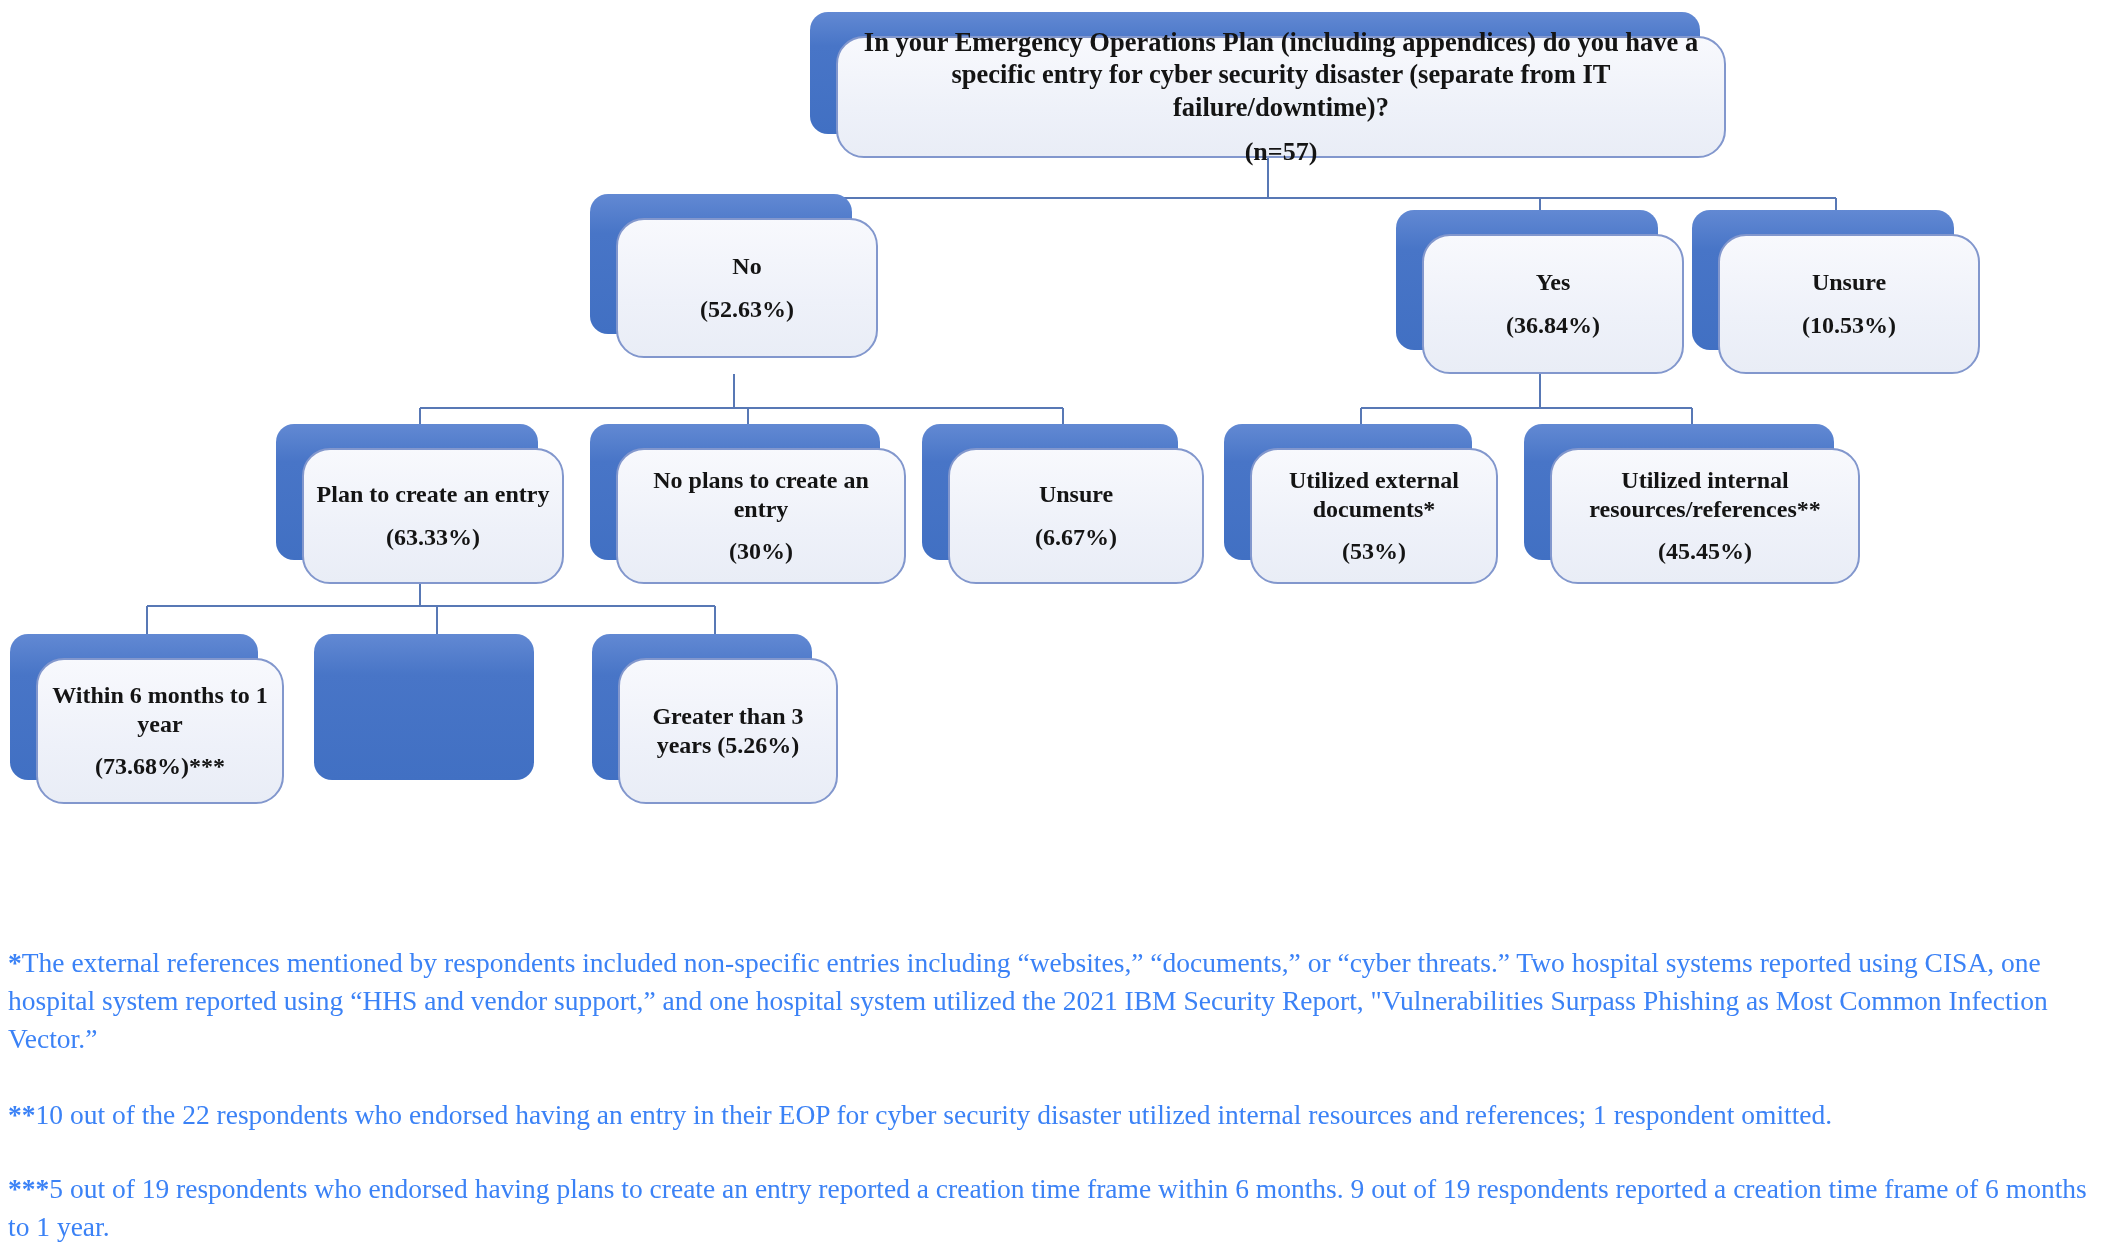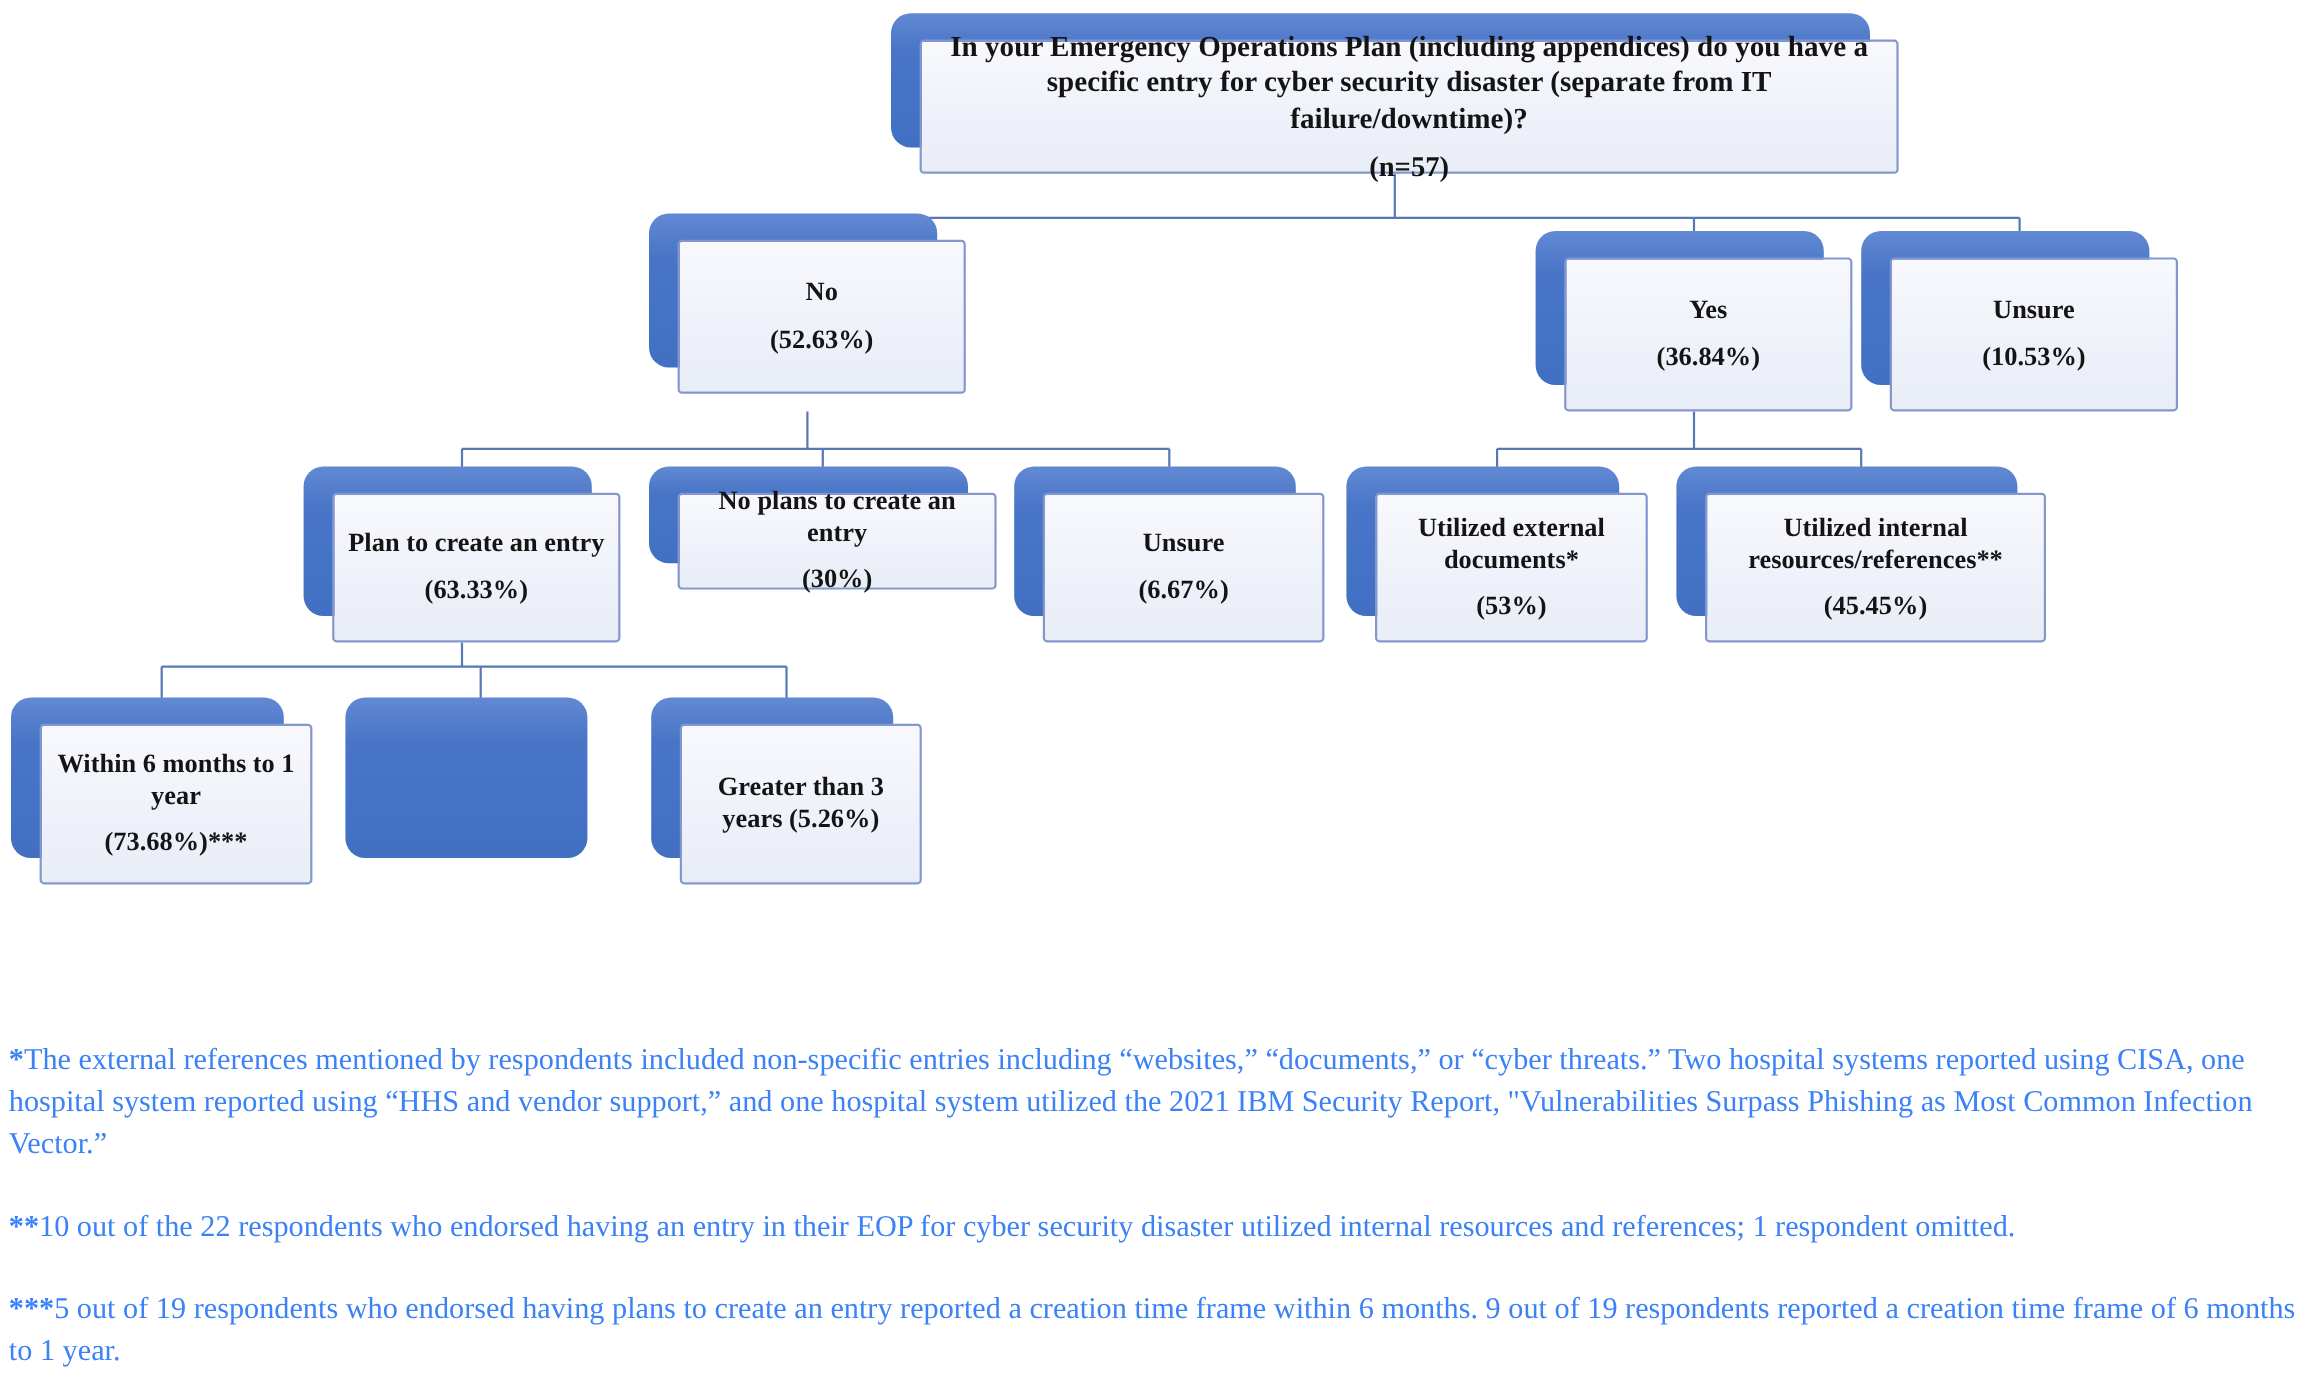--- a/index.html
+++ b/index.html
@@ -10,21 +10,21 @@
   .wires{position:absolute;left:0;top:0;}
   .node{position:absolute;}
   .back{
     position:absolute;left:0;top:0;width:calc(100% - 26px);height:calc(100% - 24px);
     background:linear-gradient(180deg,#6289d3 0%,#4875c7 28%,#4170c3 100%);
     border-radius:18px;
   }
   .front{
     position:absolute;left:26px;top:24px;width:calc(100% - 26px);height:calc(100% - 24px);
     background:linear-gradient(180deg,#f8f9fd 0%,#eef1f9 60%,#e9edf6 100%);
-    border:2px solid #8297cd;border-radius:4px;box-sizing:border-box;
+    border:2px solid #8297cd;border-radius:28px;box-sizing:border-box;
     display:flex;flex-direction:column;align-items:center;justify-content:center;
     text-align:center;padding:6px 10px;
   }
   .t1,.t2{font-weight:bold;color:#141414;font-size:24px;line-height:1.22;}
   .t2:not(:empty){margin-top:13px;}
   .node-q .front{padding:6px 18px;}
   .node-q .t1{font-size:26.5px;}
   .node-q .t2{font-size:26px;}
   .fn{
     position:absolute;left:8px;width:2094px;margin:0;
@@ -83,21 +83,21 @@
   </div>
 
   <div class="node" style="left:276px;top:424px;width:288px;height:160px;">
     <div class="back"></div>
     <div class="front">
       <div class="t1">Plan to create an entry</div>
       <div class="t2">(63.33%)</div>
     </div>
   </div>
 
-  <div class="node" style="left:590px;top:424px;width:316px;height:112px;">
+  <div class="node" style="left:590px;top:424px;width:316px;height:160px;">
     <div class="back"></div>
     <div class="front">
       <div class="t1">No plans to create an entry</div>
       <div class="t2">(30%)</div>
     </div>
   </div>
 
   <div class="node" style="left:922px;top:424px;width:282px;height:160px;">
     <div class="back"></div>
     <div class="front">

